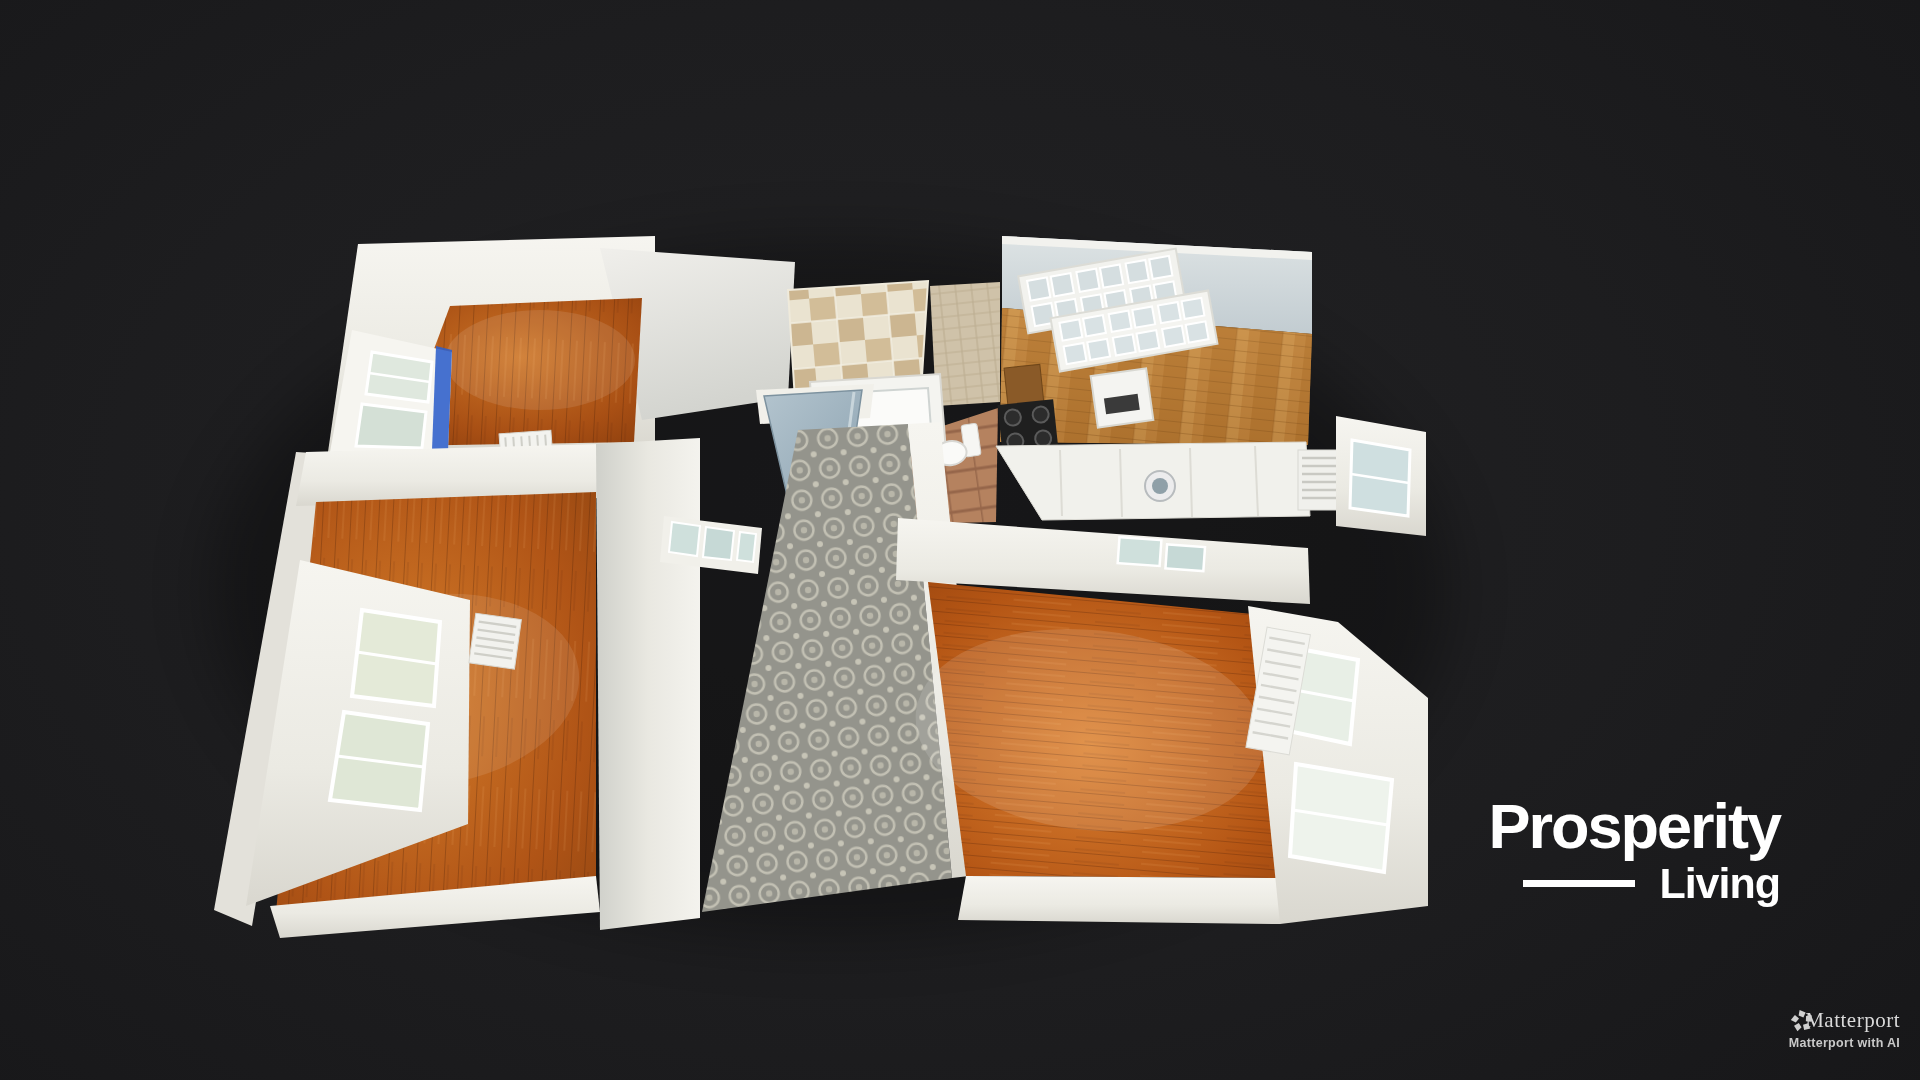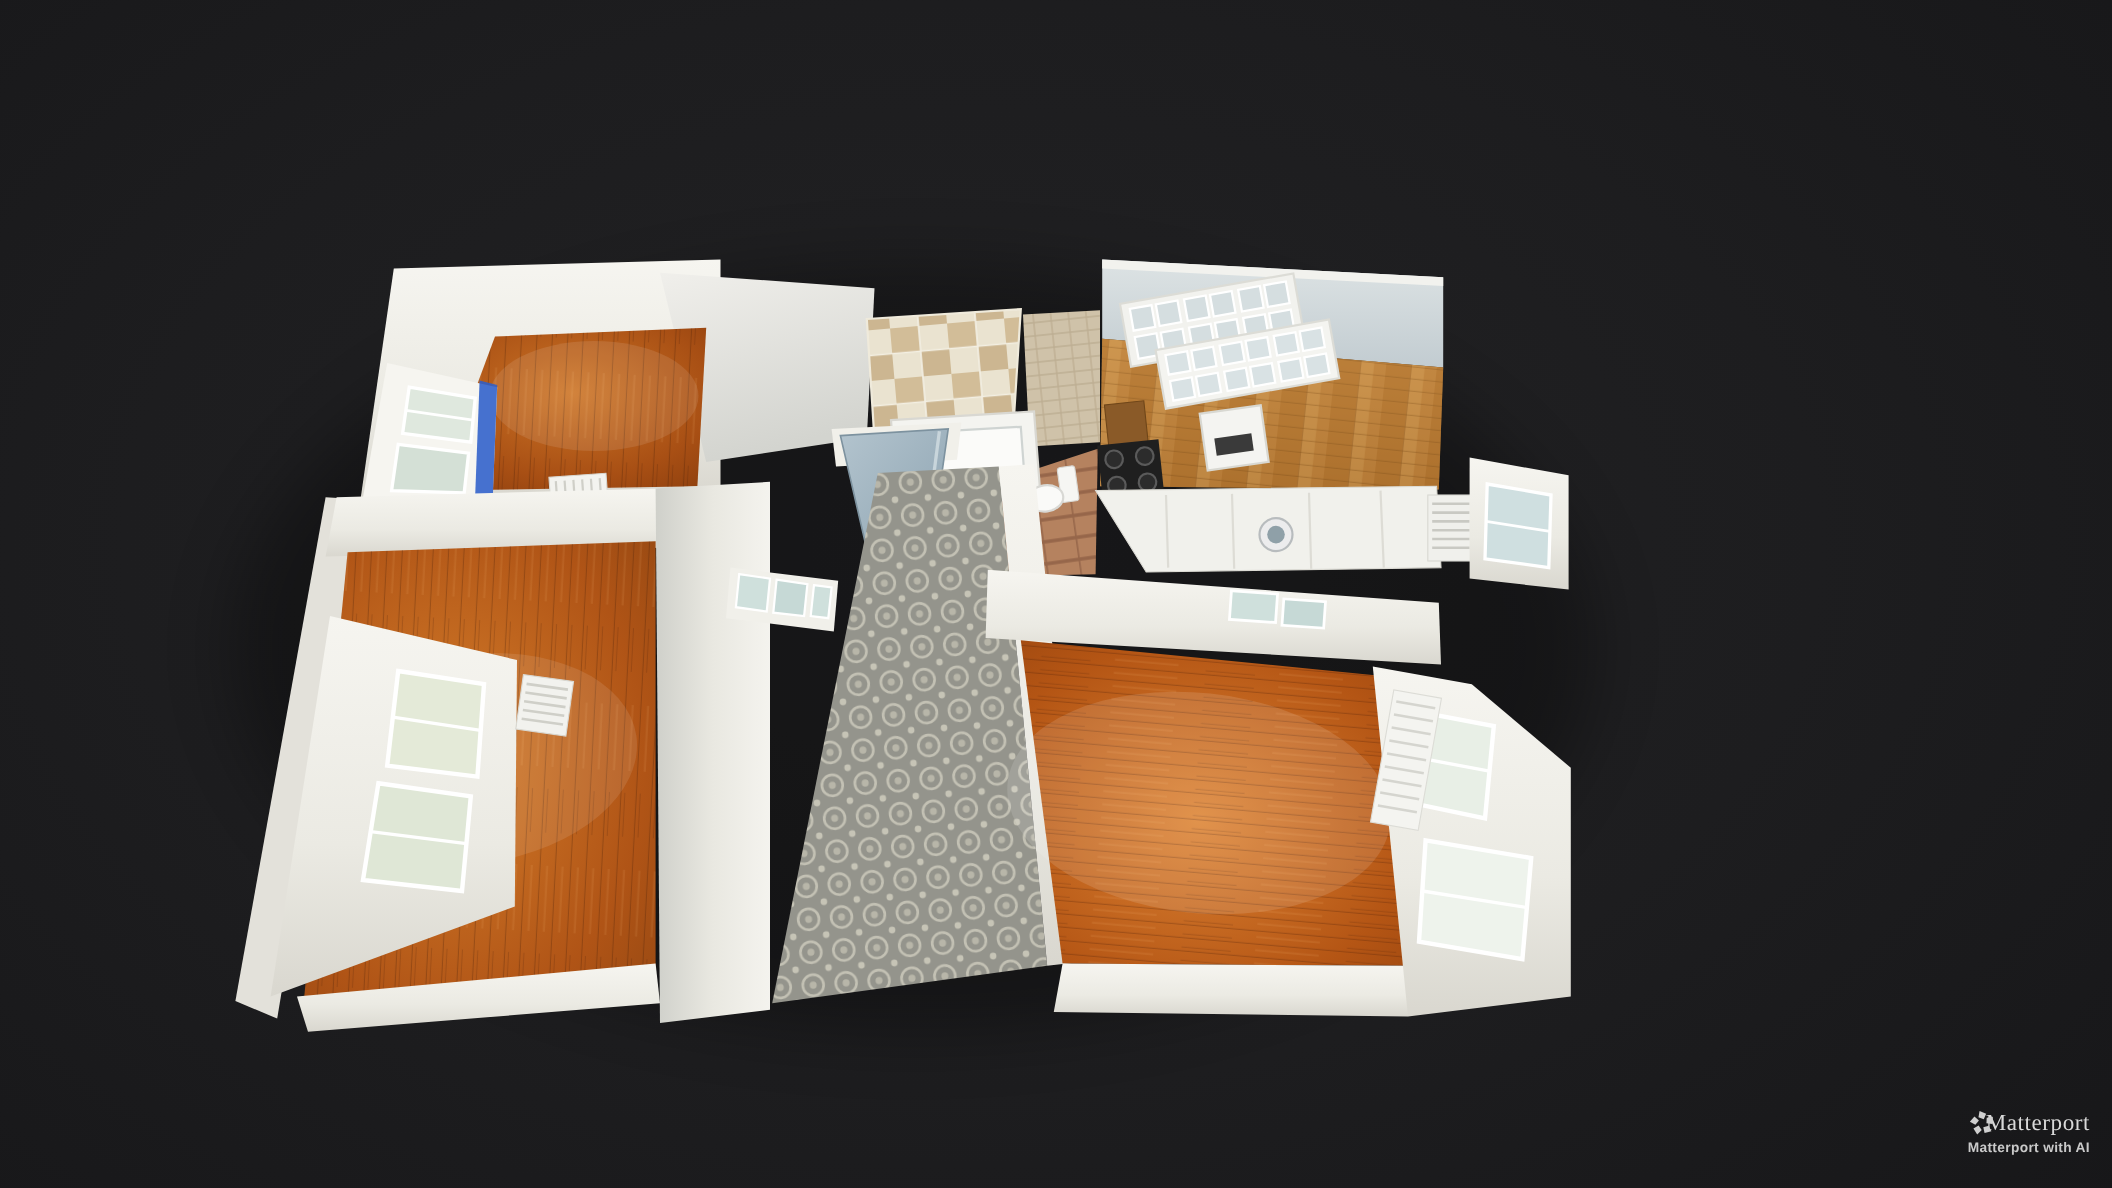--- a/index.html
+++ b/index.html
@@ -276,20 +276,27 @@
         <polygon points="1296,764 1392,780 1384,872 1290,856" fill="#eef3ec" stroke="#ffffff" stroke-width="4"></polygon>
         <line x1="1293" y1="810" x2="1388" y2="825" stroke="#fff" stroke-width="3"></line>
         <g transform="rotate(10 1278 692)">
           <rect x="1256" y="630" width="44" height="122" fill="#f4f4f0" stroke="#dcdcd6"></rect>
           <path d="M1260 640H1296 M1260 652H1296 M1260 664H1296 M1260 676H1296 M1260 688H1296 M1260 700H1296 M1260 712H1296 M1260 724H1296 M1260 736H1296" stroke="#d5d5cf" stroke-width="2.4"></path>
         </g>
       </g>
     </g>
   </svg>
 
+  <div class="brand">
+    <div class="brand-line1">Prosperity</div>
+    <div class="brand-row">
+      <span class="brand-rule"></span>
+      <span class="brand-line2">Living</span>
+    </div>
+  </div>
 
   <div class="attr">
     <div class="attr-row">
       <svg width="26" height="26" viewBox="-13 -13 26 26">
         <g fill="#cfcfcf">
           <g>
               <path d="M -2.4,-11 L 3.6,-8.6 L 1.4,-3.6 L -3.4,-5.4 Z"></path>
             </g>
           <g transform="rotate(72)">
               <path d="M -2.4,-11 L 3.6,-8.6 L 1.4,-3.6 L -3.4,-5.4 Z"></path>

